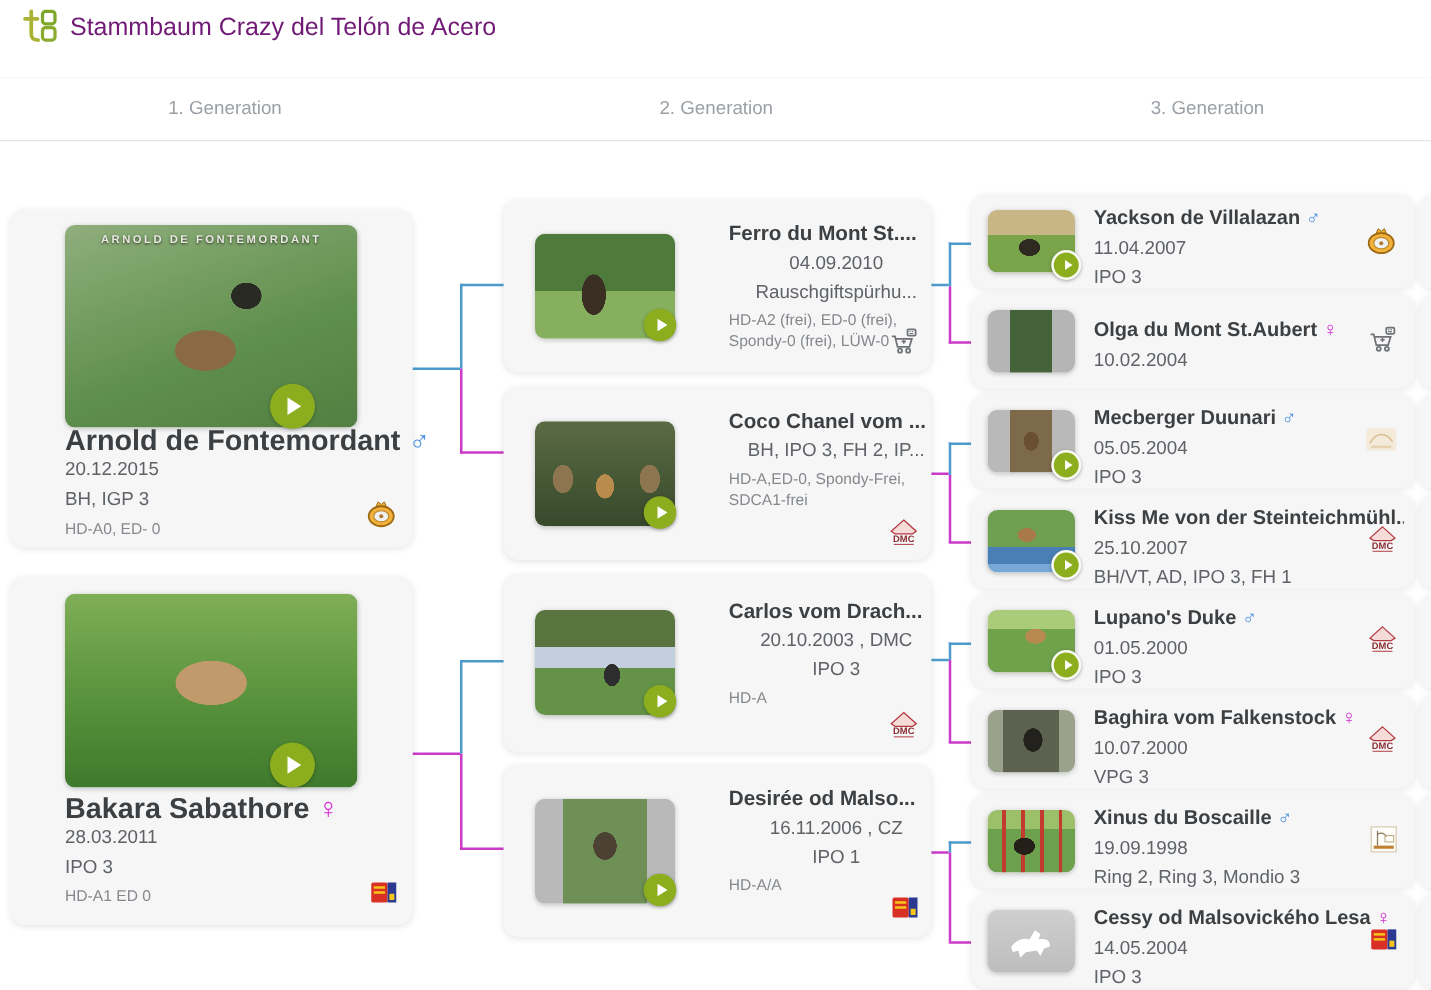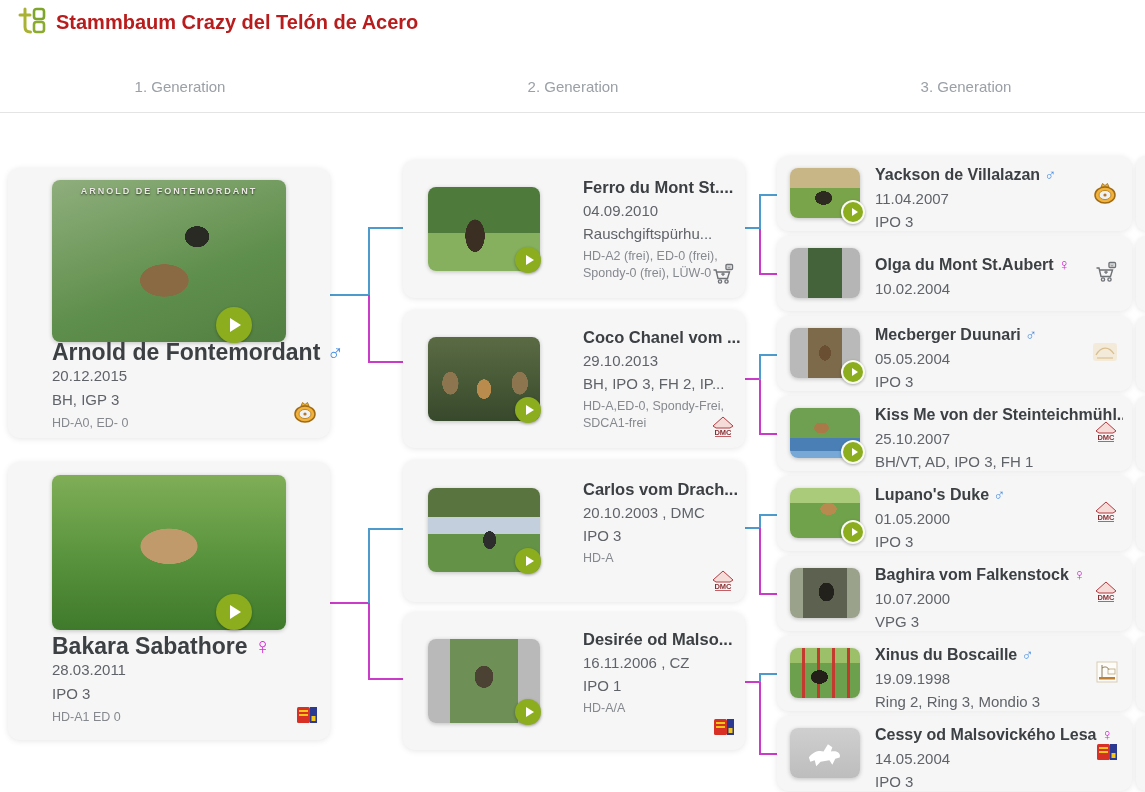--- a/index.html
+++ b/index.html
@@ -2,40 +2,40 @@
 <html><head>
 <meta charset="utf-8">
 <style>
   html,body{margin:0;padding:0;background:#fff;}
   .stage{position:relative;width:1145px;height:792px;overflow:hidden;background:#fff;
          font-family:"Liberation Sans",sans-serif;color:#3c4043;}
   
   .app-header{position:absolute;left:0;top:0;width:100%;height:62px;background:#fff;
               border-bottom:1px solid #e4e4e4;}
   .logo{position:absolute;left:16px;top:6px;width:32px;height:30px;}
-  .app-title{position:absolute;left:56px;top:8px;font-size:20px;font-weight:bold;color:#b91c1c;line-height:28px;}
+  .app-title{position:absolute;left:56px;top:8px;font-size:20px;font-weight:normal;color:#701a75;line-height:28px;}
   
   .gen-band{position:absolute;left:0;top:62px;width:100%;height:50px;background:#fff;border-bottom:1px solid #e4e4e4;}
   .gen-label{position:absolute;top:16px;transform:translateX(-50%);font-size:15px;color:#9aa0a6;}
   
   .card{position:absolute;background:#f6f6f7;border-radius:12px;box-shadow:0 1px 6px rgba(0,0,0,.10);}
   .photo{position:absolute;border-radius:8px;box-shadow:0 1px 4px rgba(0,0,0,.22);overflow:hidden;}
   .caption{position:absolute;left:0;right:0;top:6px;text-align:center;font-size:9px;font-weight:bold;
            letter-spacing:2px;color:#e9e9e2;text-shadow:0 1px 2px rgba(0,0,0,.7);}
   .name{font-weight:bold;color:#3c4043;white-space:nowrap;overflow:hidden;}
   .sub{color:#5f6368;font-size:15px;white-space:nowrap;}
   .health{color:#85898d;font-size:12.5px;line-height:17px;margin-top:3px;}
   .male{color:#4a90e2;font-weight:bold;}
   .female{color:#d42ad4;font-weight:bold;}
   .g1info{position:absolute;left:44px;top:172px;}
   .g1info .name{font-size:23px;line-height:24px;}
   .g1info .sub{line-height:24px;}
   .g2info{position:absolute;left:180px;top:16px;width:172px;}
   .g2info .name{font-size:16.5px;line-height:23px;}
-  .g2info .sub{line-height:23px;}
+  .g2info .sub{line-height:23px;text-align:center;}
   .g3info{position:absolute;left:98px;top:7px;}
   .g3info .name{font-size:16px;line-height:24px;}
   .g3info .sub{line-height:23px;white-space:nowrap;}
   .badge{position:absolute;right:12px;bottom:10px;}
   .badge3{position:absolute;right:14px;top:50%;transform:translateY(-50%);}
   
   .play{position:absolute;border-radius:50%;background:#8cae1e;display:flex;align-items:center;
         justify-content:center;box-shadow:0 1px 3px rgba(0,0,0,.3);}
   .play .tri{width:0;height:0;border-style:solid;margin-left:3px;border-color:transparent;border-left-color:#fff;}
   .play-lg{width:36px;height:36px;}  .play-lg .tri{border-width:7px 0 7px 11px;}
@@ -209,21 +209,20 @@
     </span>
   </div>
 
   <div class="card" style="left:403px;top:310px;width:342px;height:138px">
     <div class="photo ph-coco" style="left:25px;top:27px;width:112px;height:84px"></div>
     <div class="play play-md" style="left:112px;top:87px">
         <span class="tri"></span>
       </div>
     <div class="g2info">
       <div class="name">Coco Chanel vom ...</div>
-      <div class="sub">29.10.2013</div>
       <div class="sub">BH, IPO 3, FH 2, IP...</div>
       <div class="health">HD-A,ED-0, Spondy-Frei, SDCA1-frei</div>
     </div>
     <span class="badge" style="right:10px;bottom:6px">
       <svg width="24" height="22" viewBox="0 0 24 22">
         <path d="M12 1 L22 10 L19 12 L5 12 L2 10 Z" fill="#f6dcd9" stroke="#b23a40" stroke-width="1"></path>
         <text x="12" y="18.5" font-size="7.5" font-weight="bold" fill="#8c2f33" text-anchor="middle" font-family="Liberation Sans, sans-serif">DMC</text>
         <line x1="4" y1="20.5" x2="20" y2="20.5" stroke="#b23a40" stroke-width="0.8"></line>
       </svg>
     </span>

